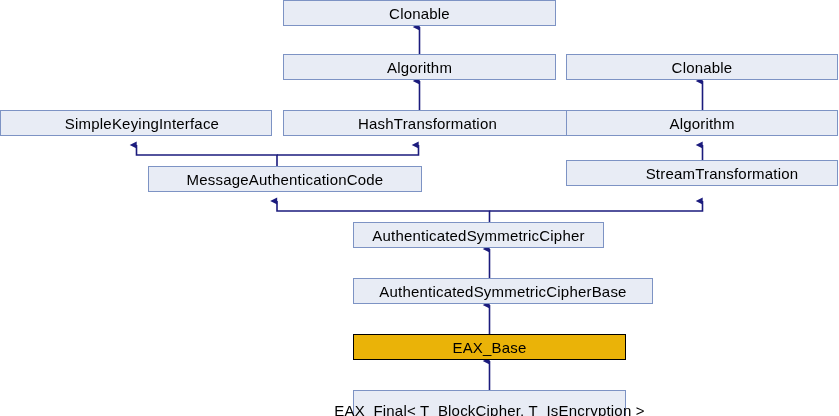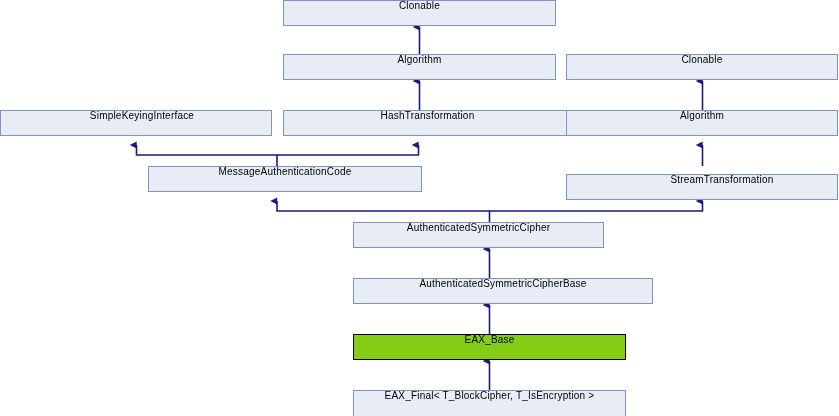--- a/index.html
+++ b/index.html
@@ -22,30 +22,31 @@
     width: 839px;
     height: 416px;
     pointer-events: none;
   }
   .node {
     position: absolute;
     box-sizing: border-box;
     background: #e8ecf5;
     border: 1px solid #7d93c4;
     display: flex;
+    align-items: center;
     justify-content: center;
     color: #000000;
-    font-size: 10px;
+    font-size: 15px;
     line-height: 1;
     letter-spacing: 0.2px;
     white-space: nowrap;
     z-index: 2;
   }
   .node.current {
-    background: #84cc16;
+    background: #eab308;
     border: 1px solid #000000;
   }
   .node-label {
     display: block;
     padding: 0 4px;
   }
 </style>
 </head>
 <body>
 
@@ -115,21 +116,21 @@
   </div>
   <div class="node" style="left: 283px; top: 110px; width: 289px; height: 26px;">
     <span class="node-label">HashTransformation</span>
   </div>
   <div class="node" style="left: 566px; top: 110px; width: 272px; height: 26px;">
     <span class="node-label">Algorithm</span>
   </div>
   <div class="node" style="left: 140px; top: 166px; width: 274px; height: 26px; margin-left: 8px;">
     <span class="node-label">MessageAuthenticationCode</span>
   </div>
-  <div class="node" style="left: 566px; top: 174px; width: 272px; height: 26px; padding-left: 40px;">
+  <div class="node" style="left: 566px; top: 160px; width: 272px; height: 26px; padding-left: 40px;">
     <span class="node-label">StreamTransformation</span>
   </div>
   <div class="node" style="left: 353px; top: 222px; width: 251px; height: 26px;">
     <span class="node-label">AuthenticatedSymmetricCipher</span>
   </div>
   <div class="node" style="left: 353px; top: 278px; width: 300px; height: 26px;">
     <span class="node-label">AuthenticatedSymmetricCipherBase</span>
   </div>
   <div class="node current" style="left: 353px; top: 334px; width: 273px; height: 26px;">
     <span class="node-label">EAX_Base</span>

